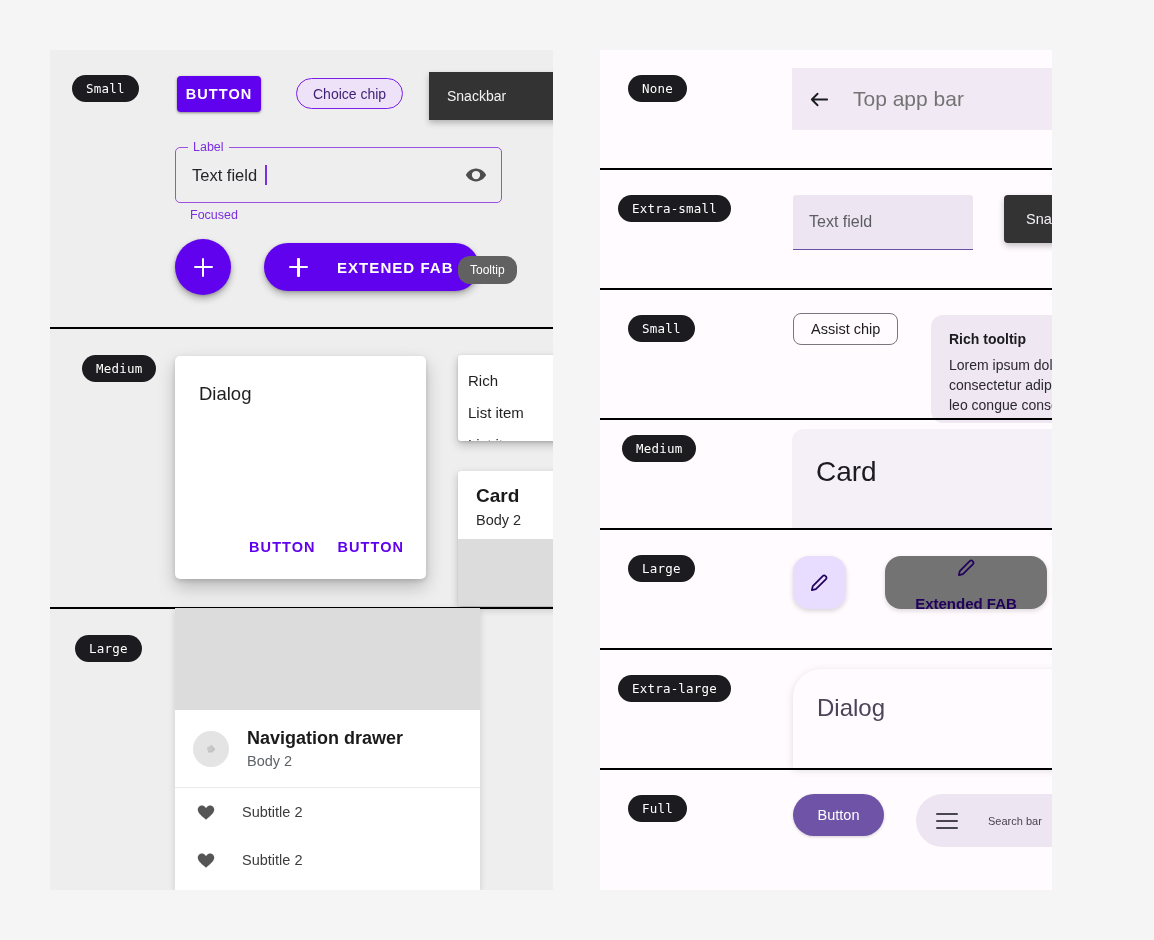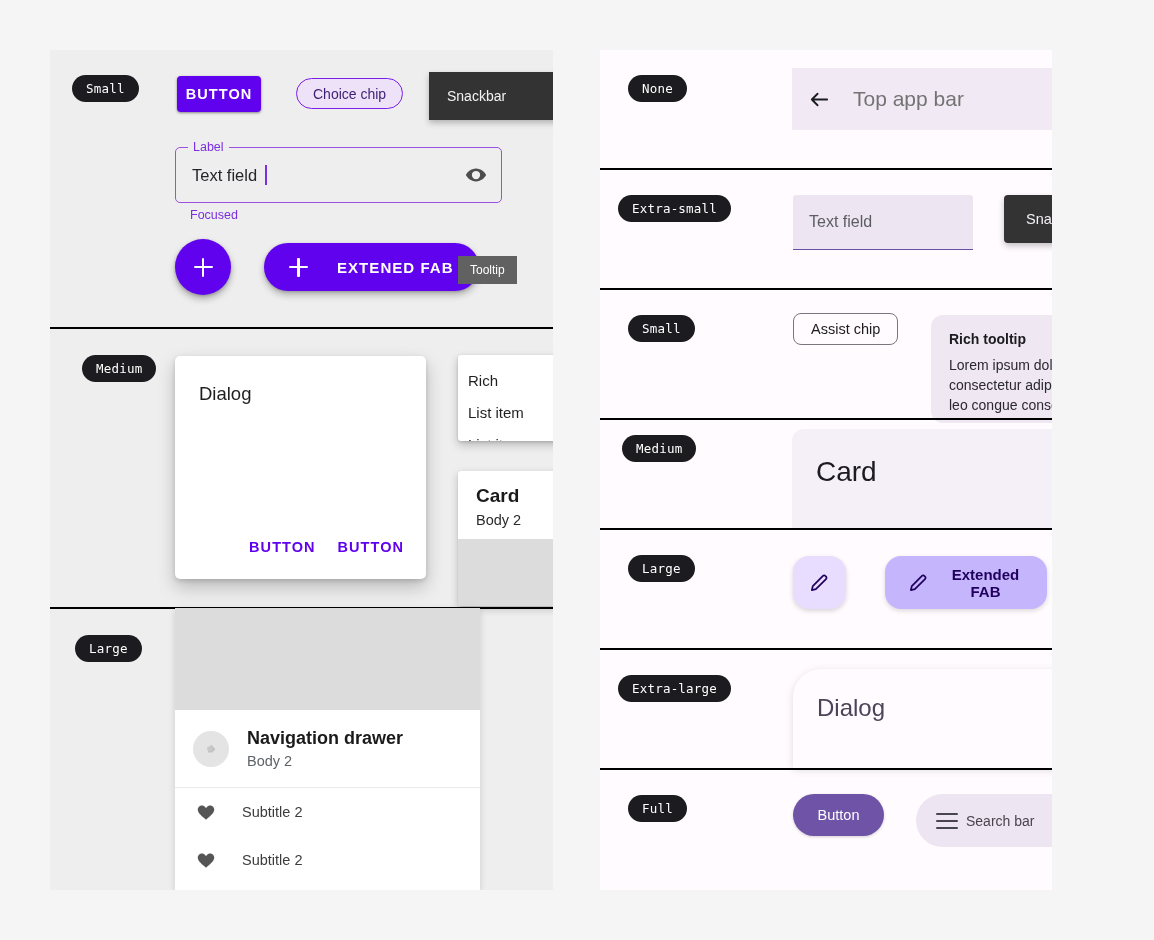--- a/index.html
+++ b/index.html
@@ -197,21 +197,21 @@
     border-radius: 1px;
   }
   .plus-glyph::before { left: 0; top: 8px; width: 19px; height: 2.6px; }
   .plus-glyph::after  { top: 0; left: 8px; height: 19px; width: 2.6px; }
 
   .m2-tooltip {
     position: absolute;
     background: #616161;
     color: #FFFFFF;
     font-size: 12px;
-    border-radius: 0;
+    border-radius: 12px;
     padding: 7px 12px;
     white-space: nowrap;
   }
 
   
   .m2-dialog {
     position: absolute;
     background: #FFFFFF;
     border-radius: 5px;
     box-shadow: 0 8px 18px rgba(0,0,0,.22), 0 2px 5px rgba(0,0,0,.14);
@@ -456,32 +456,33 @@
     background: #E9DDFF;
     border: none;
     display: flex;
     align-items: center;
     justify-content: center;
     cursor: pointer;
     box-shadow: 0 2px 5px rgba(0,0,0,.16);
   }
   .m3-efab {
     position: absolute;
-    background: #c4b5fd;
+    background: #737373;
     border: none;
     display: flex;
     align-items: center;
     gap: 16px;
     padding: 0 22px;
     color: #21005D;
     font-size: 15px;
     font-weight: bold;
     cursor: pointer;
     box-sizing: border-box;
     box-shadow: 0 2px 5px rgba(0,0,0,.14);
+    flex-direction: column;
   }
   .m3-dialog {
     position: absolute;
     background: #FFFBFE;
     box-sizing: border-box;
     box-shadow: 0 2px 8px rgba(0,0,0,.13);
     overflow: hidden;
   }
   .m3-dialog .md-title {
     position: absolute;
@@ -502,24 +503,24 @@
     box-sizing: border-box;
     box-shadow: 0 1px 3px rgba(0,0,0,.18);
   }
   .m3-searchbar {
     position: absolute;
     background: #EDE5F1;
     border-radius: 999px;
     display: flex;
     align-items: center;
     padding-left: 20px;
-    gap: 8px;
+    gap: 30px;
     box-sizing: border-box;
     color: #49454F;
-    font-size: 14px;
+    font-size: 11px;
     cursor: text;
   }
   .hamburger { width: 22px; height: 16px; flex: none; position: relative; }
   .hamburger span {
     position: absolute;
     left: 0;
     width: 22px;
     height: 2.1px;
     background: #49454F;
     border-radius: 2px;

